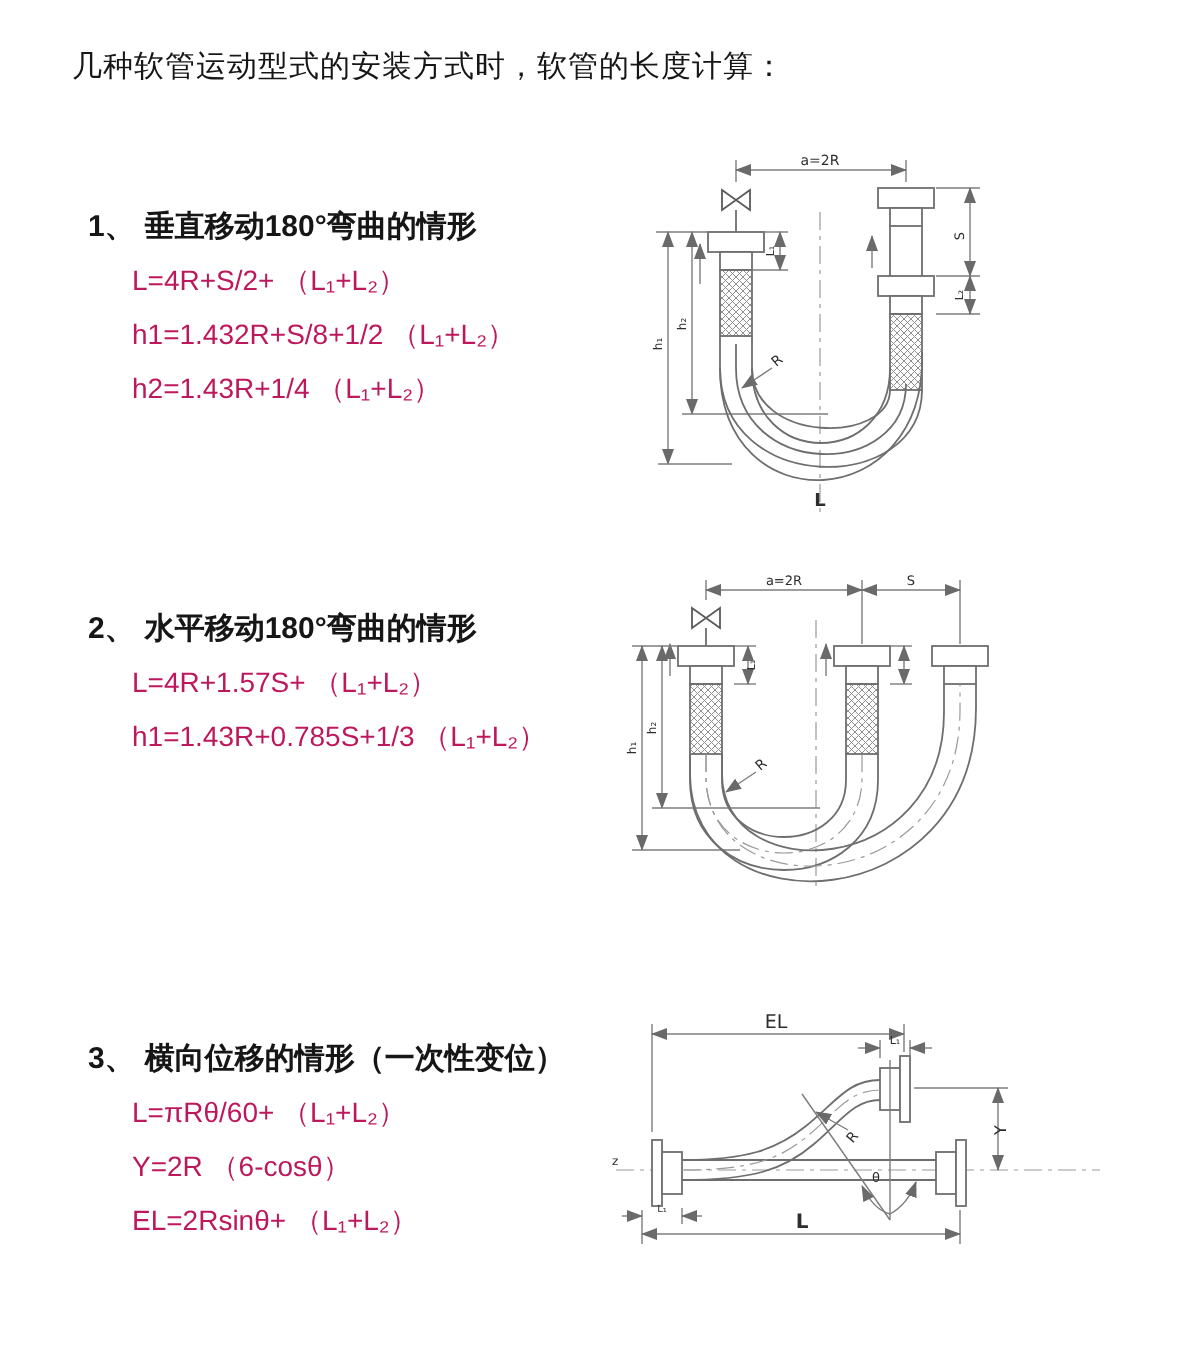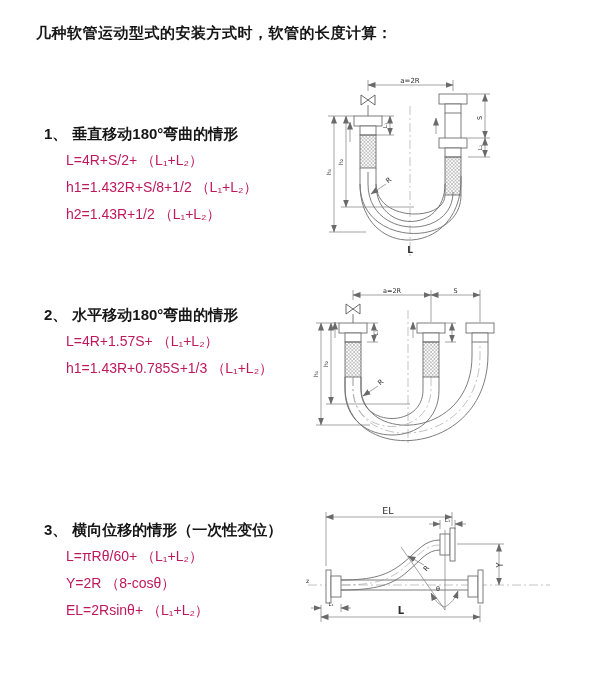--- a/index.html
+++ b/index.html
@@ -3,57 +3,57 @@
 <meta charset="utf-8">
 <style>
   html,body{margin:0;padding:0;}
   body{
     width:600px;height:675px;position:relative;background:#ffffff;
     font-family:"Liberation Sans","DejaVu Sans",sans-serif;
     color:#1a1a1a;overflow:hidden;
   }
   .doc-title{
     position:absolute;left:36px;top:24px;
-    font-size:15px;font-weight:bold;letter-spacing:0.5px;color:#161616;
+    font-size:15px;font-weight:normal;letter-spacing:0.5px;color:#161616;
   }
   .section{position:absolute;left:44px;line-height:27px;}
   .sec-head{font-size:15px;font-weight:bold;color:#161616;white-space:nowrap;}
   .sec-num{margin-right:5px;}
   .formula{font-size:14px;color:#be185d;padding-left:22px;white-space:nowrap;}
   .diag{position:absolute;text-align:right;}
   
   .pline{stroke:#6e6e6e;stroke-width:0.9;fill:none;}
   .dline{stroke:#7c7c7c;stroke-width:0.7;fill:none;}
   .cline{stroke:#9a9a9a;stroke-width:0.6;fill:none;stroke-dasharray:9 3 2 3;}
   .fr{fill:#ffffff;stroke:#6e6e6e;stroke-width:0.9;}
   .dtext{fill:#2e2e2e;font-family:"DejaVu Sans",sans-serif;}
   .vsym{fill:#ffffff;stroke:#5a5a5a;stroke-width:0.9;}
 </style>
 </head>
 <body>
 
 <div class="doc-title">几种软管运动型式的安装方式时，软管的长度计算：</div>
 
-<div class="section" style="top:120px">
+<div class="section" style="top:100px">
   <div class="sec-head"><span class="sec-num">1、</span><span>垂直移动180°弯曲的情形</span></div>
   <div class="formula">L=4R+S/2+ （L₁+L₂）</div>
   <div class="formula">h1=1.432R+S/8+1/2 （L₁+L₂）</div>
-  <div class="formula">h2=1.43R+1/2 （L₁+L₂）</div>
+  <div class="formula">h2=1.43R+1/4 （L₁+L₂）</div>
 </div>
 
 <div class="section" style="top:301px">
   <div class="sec-head"><span class="sec-num">2、</span><span>水平移动180°弯曲的情形</span></div>
   <div class="formula">L=4R+1.57S+ （L₁+L₂）</div>
   <div class="formula">h1=1.43R+0.785S+1/3 （L₁+L₂）</div>
 </div>
 
 <div class="section" style="top:516px">
   <div class="sec-head"><span class="sec-num">3、</span><span>横向位移的情形（一次性变位）</span></div>
   <div class="formula">L=πRθ/60+ （L₁+L₂）</div>
-  <div class="formula">Y=2R （8-cosθ）</div>
+  <div class="formula">Y=2R （6-cosθ）</div>
   <div class="formula">EL=2Rsinθ+ （L₁+L₂）</div>
 </div>
 
 <div class="diag" style="left:298px;top:72px">
 <svg width="300" height="190" viewBox="0 0 300 190">
   <defs>
     <marker id="a1" markerWidth="8" markerHeight="6" refX="7.5" refY="3" orient="auto-start-reverse" markerUnits="userSpaceOnUse">
           <path d="M0,0 L8,3 L0,6 Z" fill="#6a6a6a"></path>
         </marker>
     <pattern id="br1" width="3.5" height="3.5" patternUnits="userSpaceOnUse">

